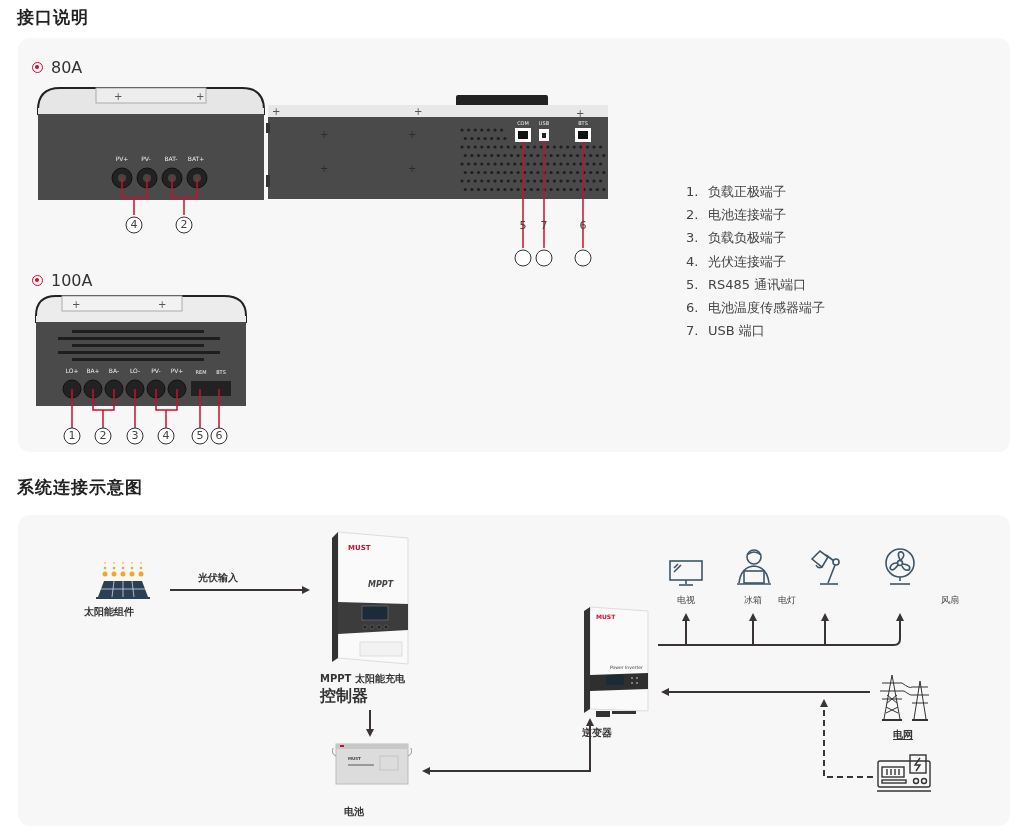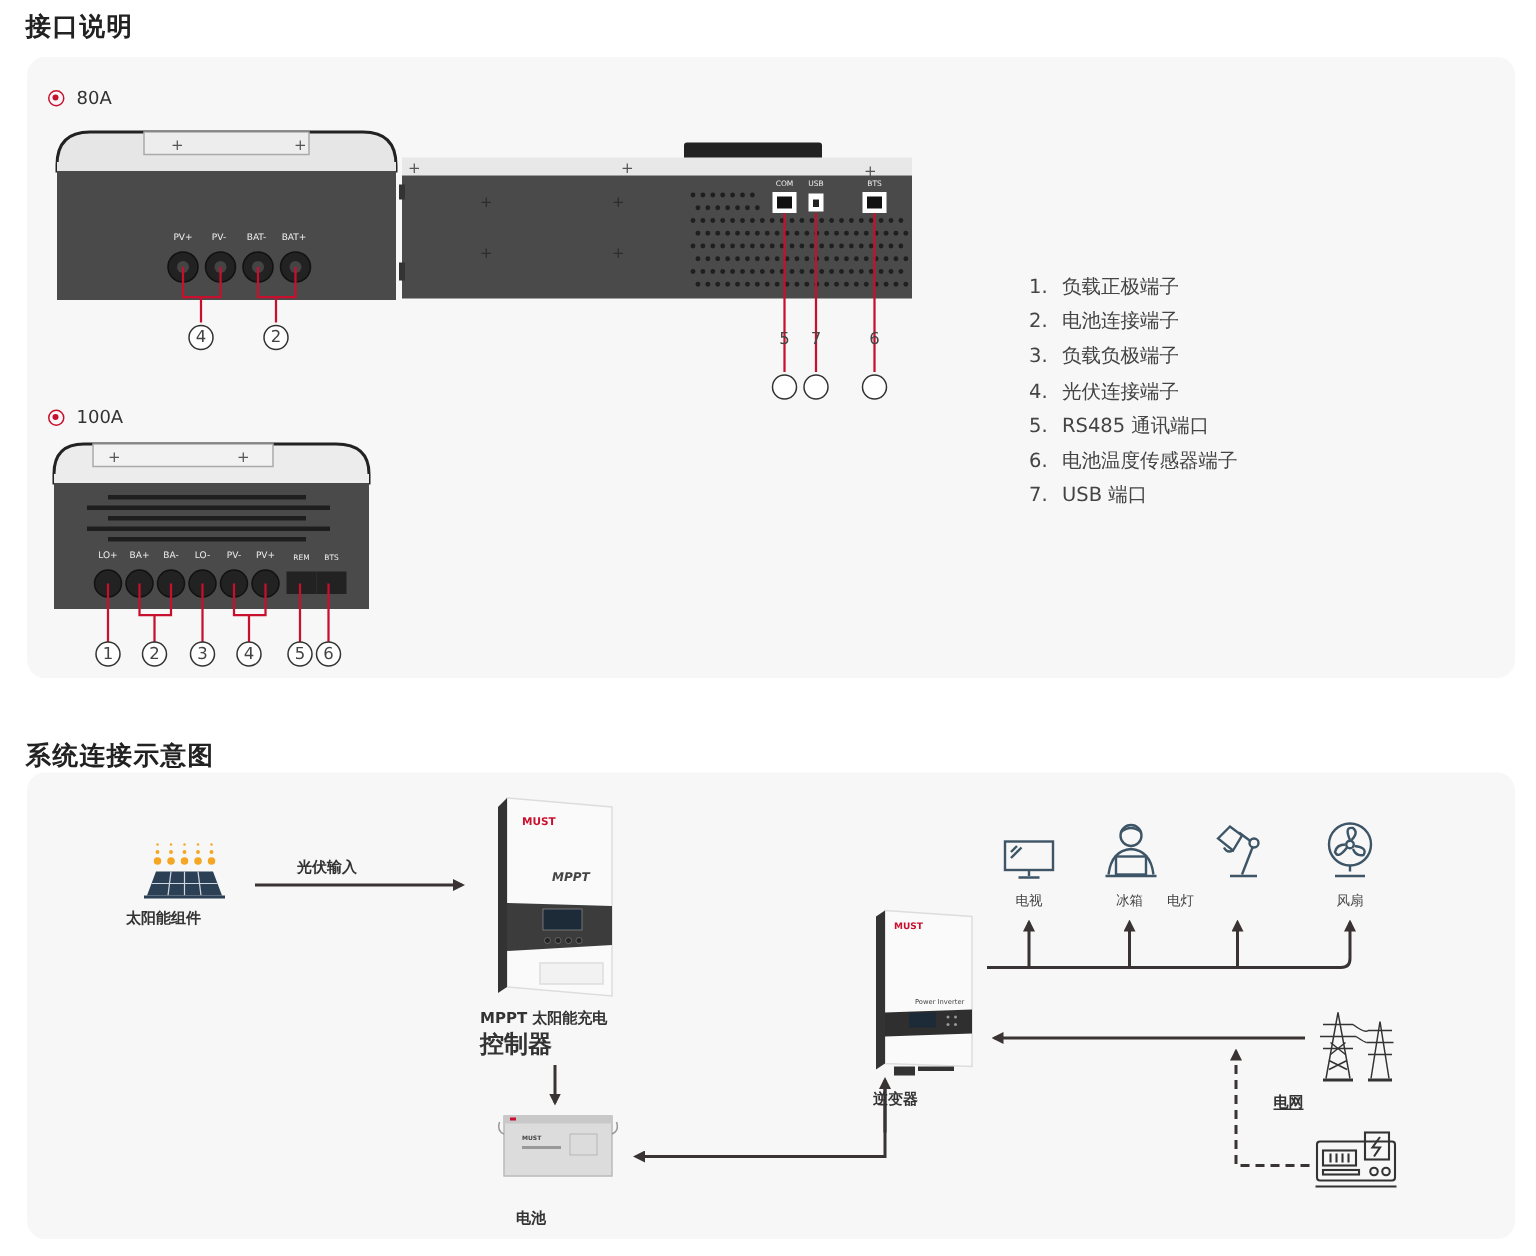--- a/index.html
+++ b/index.html
@@ -1,21 +1,21 @@
 <!DOCTYPE html>
 <html><head>
 <meta charset="utf-8">
 <style>
   * { box-sizing: border-box; margin: 0; padding: 0; }
   html, body { width: 1024px; height: 837px; background: #ffffff; overflow: hidden; }
   body { font-family: "DejaVu Sans", "Liberation Sans", sans-serif; color: #333; position: relative; }
   .section-title { position: absolute; left: 17px; font-size: 17px; font-weight: bold; color: #222; letter-spacing: 1px; }
   .panel { position: absolute; left: 18px; width: 992px; background: #f7f7f7; border-radius: 12px; }
   .abs { position: absolute; }
-  .radio-label { position: absolute; display: flex; align-items: center; font-size: 12px; color: #333; }
+  .radio-label { position: absolute; display: flex; align-items: center; font-size: 16px; color: #333; }
   .radio { width: 11px; height: 11px; border: 1.5px solid #c8102e; border-radius: 50%; margin-right: 8px; position: relative; }
   .radio::after { content: ""; position: absolute; left: 2px; top: 2px; width: 4px; height: 4px; background: #c8102e; border-radius: 50%; }
   .legend { position: absolute; left: 686px; top: 180px; font-size: 13px; color: #444; line-height: 23.2px; }
   .legend li { list-style: none; display: flex; }
   .legend .num { width: 22px; }
   .cap { position: absolute; font-size: 10px; font-weight: bold; color: #333; text-align: left; }
   .small-cap { position: absolute; font-size: 9px; color: #444; text-align: center; }
   svg text { font-family: "DejaVu Sans", "Liberation Sans", sans-serif; }
 </style>
 </head>
@@ -348,21 +348,21 @@
     <span class="small-cap" style="left:193px;top:331px;color:#eee;font-size:5px;width:20px;">BTS</span>
   </div>
   <div class="small-cap" style="left:46px;top:391px;font-size:11px;width:16px;">1</div>
   <div class="small-cap" style="left:77px;top:391px;font-size:11px;width:16px;">2</div>
   <div class="small-cap" style="left:109px;top:391px;font-size:11px;width:16px;">3</div>
   <div class="small-cap" style="left:140px;top:391px;font-size:11px;width:16px;">4</div>
   <div class="small-cap" style="left:174px;top:391px;font-size:11px;width:16px;">5</div>
   <div class="small-cap" style="left:193px;top:391px;font-size:11px;width:16px;">6</div>
 </div>
 
-<div class="section-title" style="top:492px;">系统连接示意图</div>
+<div class="section-title" style="top:476px;">系统连接示意图</div>
 
 <div class="panel" style="top:515px;height:311px;">
 
   <svg class="abs" style="left:0;top:0;" width="992" height="311">
     <defs>
       <marker id="ah" markerWidth="8" markerHeight="8" refX="6" refY="4" orient="auto" markerUnits="userSpaceOnUse">
         <path d="M0 0 L8 4 L0 8 Z" fill="#3a3333"></path>
       </marker>
     </defs>
     <g stroke="#3a3333" stroke-width="2" fill="none">
@@ -501,39 +501,39 @@
     <g stroke="#3d5566" stroke-width="1.6" fill="none">
       <circle cx="18" cy="16" r="14"></circle>
       <circle cx="18" cy="16" r="2.5"></circle>
       <path d="M18 13 Q14 4 20 5 Q24 8 19 13"></path>
       <path d="M21 17 Q30 18 27 23 Q22 24 20 19"></path>
       <path d="M16 18 Q10 26 8 21 Q9 16 15 16"></path>
       <line x1="18" y1="30" x2="18" y2="34"></line>
       <line x1="8" y1="37" x2="28" y2="37"></line>
     </g>
   </svg>
-  <div class="small-cap" style="left:866px;top:79px;width:32px;font-family:Liberation Serif, serif;">风扇</div>
+  <div class="small-cap" style="left:916px;top:79px;width:32px;font-family:Liberation Serif, serif;">风扇</div>
 
   <svg class="abs" style="left:860px;top:158px;" width="58" height="50">
     <g stroke="#333" stroke-width="1" fill="none">
       <path d="M14 2 L6 46 M14 2 L22 46"></path>
       <line x1="4" y1="10" x2="24" y2="10"></line>
         <line x1="2" y1="18" x2="26" y2="18"></line>
         <line x1="4" y1="26" x2="24" y2="26"></line>
       <path d="M8 34 L20 40 M20 34 L8 40 M9 22 L19 30 M19 22 L9 30"></path>
       <path d="M42 8 L36 46 M42 8 L48 46"></path>
       <line x1="34" y1="14" x2="50" y2="14"></line>
         <line x1="33" y1="22" x2="51" y2="22"></line>
         <line x1="34" y1="30" x2="50" y2="30"></line>
       <path d="M24 10 Q32 16 34 14 M26 18 Q32 22 33 22"></path>
     </g>
     <rect x="4" y="46" width="20" height="2" fill="#333"></rect>
     <rect x="34" y="46" width="16" height="2" fill="#333"></rect>
   </svg>
-  <div class="cap" style="left:831px;top:213px;width:40px;text-decoration:underline;">电网</div>
+  <div class="cap" style="left:875px;top:213px;width:40px;text-decoration:underline;">电网</div>
 
   <svg class="abs" style="left:858px;top:238px;" width="56" height="40">
     <g stroke="#333" stroke-width="1.4" fill="none">
       <rect x="2" y="8" width="52" height="26" rx="2"></rect>
       <rect x="34" y="2" width="16" height="18"></rect>
       <path d="M44 5 L39 12 L44 12 L40 18"></path>
       <rect x="6" y="14" width="22" height="10"></rect>
       <line x1="11" y1="16" x2="11" y2="22"></line>
         <line x1="15" y1="16" x2="15" y2="22"></line>
         <line x1="19" y1="16" x2="19" y2="22"></line>

